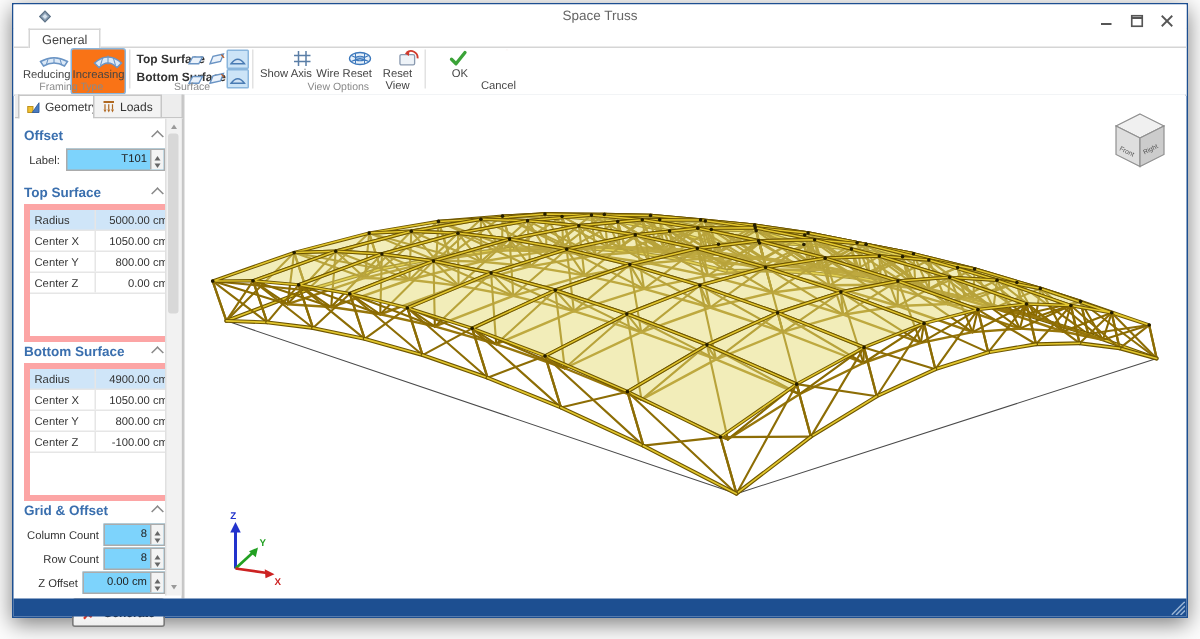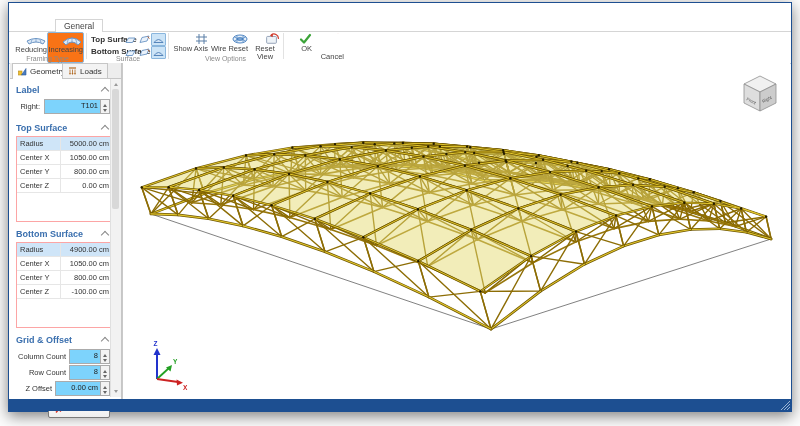--- a/index.html
+++ b/index.html
@@ -5,21 +5,21 @@
   html,body{margin:0;padding:0;width:800px;height:426px;background:#fdfdfd;font-family:"Liberation Sans",sans-serif;overflow:hidden;}
   .win{position:absolute;left:8px;top:2px;width:782px;height:408px;background:#fff;border:1px solid #1d4f91;box-shadow:0 4px 14px rgba(0,0,0,.5);}
   
   .titlebar{position:absolute;left:0;top:0;width:100%;height:16px;background:#fff;}
   .apptitle{position:absolute;left:0;top:2px;width:100%;text-align:center;font-size:9px;color:#666;}
   .appicon{position:absolute;left:16px;top:3px;width:10px;height:10px;}
   .winbtns{position:absolute;right:8px;top:3px;display:flex;gap:10px;}
   .winbtn{width:10px;height:10px;position:relative;cursor:default;}
   
   .tabstrip{position:absolute;left:0;top:16px;width:100%;height:12px;border-bottom:1px solid #d5d5d5;background:#fff;}
-  .rtab{position:absolute;left:10px;top:0;height:12px;padding:0 8px;font-size:8.5px;color:#444;background:#fff;border:1px solid #d5d5d5;border-bottom:1px solid #fff;line-height:12px;margin-left:36px;}
+  .rtab{position:absolute;left:10px;top:0;height:12px;padding:0 8px;font-size:8.5px;color:#444;background:#fff;border:1px solid #d5d5d5;border-bottom:1px solid #fff;line-height:12px;}
   .ribbon{position:absolute;left:0;top:29px;width:100%;height:31px;background:#fff;border-bottom:1px solid #c9d2dc;}
   .rbtn{position:absolute;top:0;height:29px;display:flex;flex-direction:column;align-items:flex-end;font-size:7.5px;color:#444;border:1px solid transparent;border-radius:2px;text-align:center;line-height:1.15;}
   .rbtn.sel{background:#f97316;border-color:#8ab6dd;}
   .glabel{position:absolute;top:23px;font-size:7px;color:#8a8a8a;text-align:center;}
   .vsep{position:absolute;top:1px;height:26px;width:1px;background:#e2e2e2;}
   .slab{position:absolute;font-size:8px;font-weight:bold;color:#333;}
   .sicon{position:absolute;width:13px;height:11px;border:1px solid transparent;border-radius:1px;display:flex;align-items:center;justify-content:center;}
   .sicon.sel{background:#cce4f7;border-color:#8ab6dd;}
   
   .ptabstrip{position:absolute;left:1px;top:60px;width:111px;height:15px;background:#ededed;border-bottom:1px solid #c6c6c6;border-right:1px solid #c6c6c6;}
@@ -28,21 +28,21 @@
   .panel{position:absolute;left:1px;top:76px;width:111px;height:320px;background:#fff;border-right:1px solid #c6c6c6;}
   .sechead{position:absolute;left:6px;font-size:9px;font-weight:bold;color:#3a6fae;}
   .chev{position:absolute;width:5px;height:5px;border-left:1px solid #888;border-top:1px solid #888;transform:rotate(45deg);}
   .flab{position:absolute;font-size:7.5px;color:#333;text-align:right;}
   .inputbox{position:absolute;height:13px;border:1px solid #ababab;background:#7dd3fc;display:flex;}
   .ival{flex:1;font-size:7.5px;text-align:right;padding:0 2px;line-height:12px;color:#222;}
   .spin{width:8px;border-left:1px solid #ababab;background:#f3f3f3;display:flex;flex-direction:column;}
   .spin i{flex:1;position:relative;}
   .spin i.up::after{content:'';position:absolute;left:1.5px;top:1.5px;border:2px solid transparent;border-bottom:3px solid #666;}
   .spin i.dn::after{content:'';position:absolute;left:1.5px;top:2.5px;border:2px solid transparent;border-top:3px solid #666;}
-  .tbl{position:absolute;left:6px;width:95px;background:#fff;border:1px solid #fca5a5;}
+  .tbl{position:absolute;left:6px;width:95px;background:#fff;border:4px solid #fca5a5;}
   .trow{display:flex;height:13px;line-height:13px;border-bottom:1px solid #e6e6e6;font-size:7.5px;color:#333;}
   .trow.hl{background:#cfe5f8;}
   .tlab{width:40px;padding-left:3px;border-right:1px solid #e6e6e6;}
   .tval{flex:1;text-align:right;padding-right:3px;}
   .genbtn{position:absolute;display:flex;align-items:center;justify-content:center;gap:3px;border:1px solid #7a7a7a;border-radius:2px;background:linear-gradient(#fff,#efefef);font-size:8px;font-weight:bold;color:#222;}
   .scrollbar{position:absolute;left:101px;top:76px;width:10px;height:318px;background:#f2f2f2;border-left:1px solid #e0e0e0;}
   .sb-up{position:absolute;top:2px;left:2.5px;border:2.5px solid transparent;border-bottom:3.5px solid #9a9a9a;}
   .sb-dn{position:absolute;bottom:2px;left:2.5px;border:2.5px solid transparent;border-top:3.5px solid #9a9a9a;}
   .sb-thumb{position:absolute;top:10px;left:1px;width:7px;height:120px;background:#d8d8d8;border-radius:2px;}
   
@@ -50,20 +50,46 @@
   
   .botbar{position:absolute;left:0;bottom:0;width:100%;height:12px;background:#1d4f91;}
   .grip{position:absolute;right:1px;bottom:1px;width:9px;height:9px;}
   text{font-family:"Liberation Sans",sans-serif;}
 </style>
 </head>
 <body>
 
 <div class="win">
 
+  <div class="titlebar">
+    <svg class="appicon" viewBox="0 0 10 10">
+      <rect x="2.5" y="2.5" width="5" height="5" transform="rotate(45 5 5)" fill="#8fa3b8" stroke="#5c7186" stroke-width="0.8"></rect>
+      <rect x="3.8" y="3.8" width="2.4" height="2.4" transform="rotate(45 5 5)" fill="#d7e3ee"></rect>
+    </svg>
+    <div class="apptitle">Space Truss</div>
+    <div class="winbtns">
+      <div class="winbtn">
+        <svg viewBox="0 0 10 10" width="10" height="10">
+            <line x1="1" y1="7" x2="8" y2="7" stroke="#555" stroke-width="1.2"></line>
+          </svg>
+      </div>
+      <div class="winbtn">
+        <svg viewBox="0 0 10 10" width="10" height="10">
+            <rect x="1.5" y="1.5" width="7" height="7" fill="none" stroke="#555" stroke-width="1.1"></rect>
+            <line x1="1.5" y1="3" x2="8.5" y2="3" stroke="#555" stroke-width="1.4"></line>
+          </svg>
+      </div>
+      <div class="winbtn">
+        <svg viewBox="0 0 10 10" width="10" height="10">
+            <line x1="1.5" y1="1.5" x2="8.5" y2="8.5" stroke="#555" stroke-width="1.2"></line>
+            <line x1="8.5" y1="1.5" x2="1.5" y2="8.5" stroke="#555" stroke-width="1.2"></line>
+          </svg>
+      </div>
+    </div>
+  </div>
 
   <div class="tabstrip">
     <div class="rtab">General</div>
   </div>
 
   <div class="ribbon">
 
     <div class="rbtn" style="left:4px;width:33px;">
       <svg width="22" height="13" viewBox="0 0 22 13">
         <path d="M2,8 Q11,3 20,8 L18,11 Q11,7 4,11 Z" fill="#dce9f7" stroke="#6a94c4" stroke-width="1"></path>
@@ -176,23 +202,23 @@
         <polygon points="1,6 3,6 2,8" fill="#b06820"></polygon>
           <polygon points="3.5,6 5.5,6 4.5,8" fill="#b06820"></polygon>
           <polygon points="6,6 8,6 7,8" fill="#b06820"></polygon>
       </svg>
       <span>Loads</span>
     </div>
   </div>
 
   <div class="panel">
 
-    <div class="sechead" style="top:6px;">Label</div>
+    <div class="sechead" style="top:6px;">Offset</div>
     <div class="chev" style="left:92px;top:9px;"></div>
-    <div class="flab" style="left:8px;top:23px;width:22px;">Right:</div>
+    <div class="flab" style="left:8px;top:23px;width:22px;">Label:</div>
     <div class="inputbox" style="left:34px;top:20px;width:64px;">
       <span class="ival">T101</span>
       <span class="spin">
           <i class="up"></i>
           <i class="dn"></i>
         </span>
     </div>
 
     <div class="sechead" style="top:44px;">Top Surface</div>
     <div class="chev" style="left:92px;top:47px;"></div>

